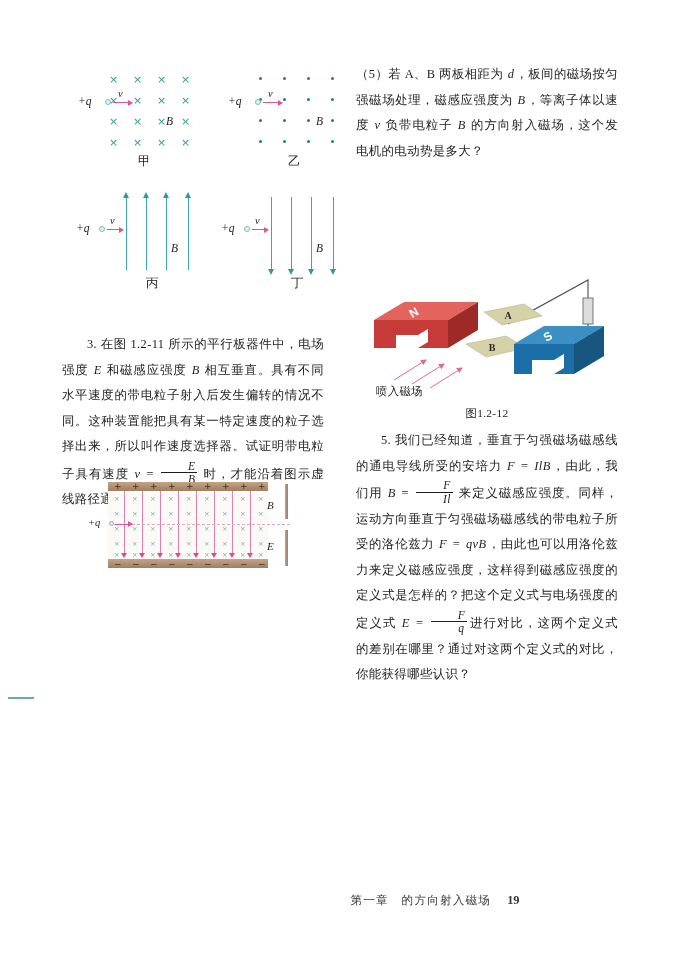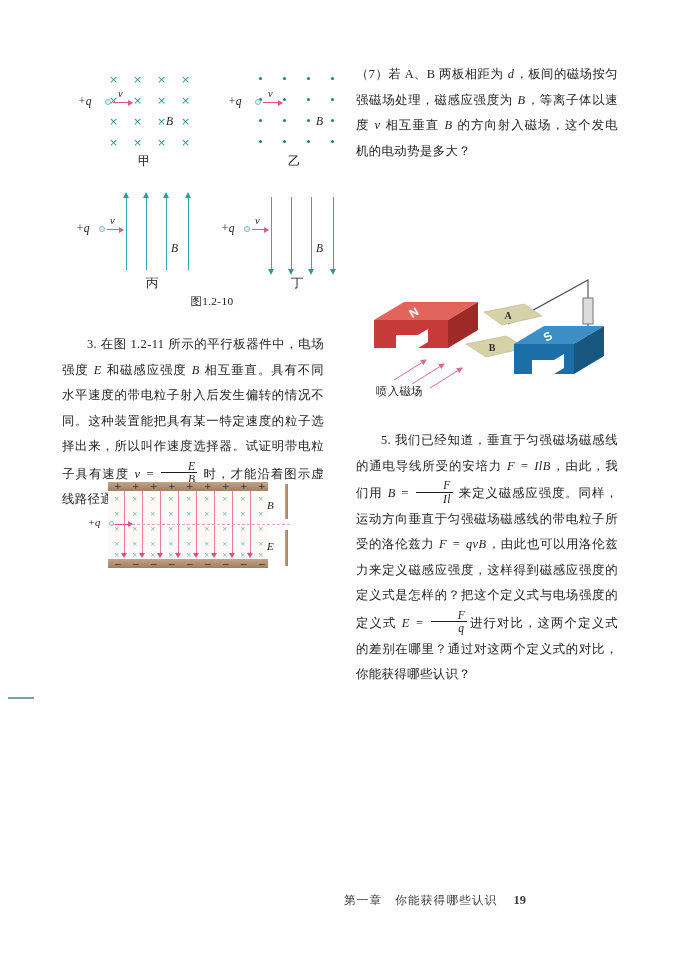--- a/index.html
+++ b/index.html
@@ -196,21 +196,20 @@
       <span class="bline bdown" style="left:108px;top:5px;height:73px;"></span>
 
       <span class="qlabel" style="left:-4px;top:30px;">+q</span>
       <span class="qdot" style="left:19px;top:34px;"></span>
       <span class="vlabel" style="left:30px;top:23px;">v</span>
       <span class="varrow" style="left:27px;top:37px;width:16px;"></span>
       <span class="blabel" style="left:91px;top:50px;">B</span>
       <span class="cnlabel" style="left:66px;top:83px;">丁</span>
     </div>
 
-    <p class="caption" style="position:absolute;left:0;top:232px;width:300px;">图1.2-10</p>
   </div>
 
   <div class="col col-left" style="top:332px;">
     <p class="para indent">
       <span>3. 在图 1.2-11 所示的平行板器件中，电场强度 </span><span class="mi">E</span><span> 和磁感应强度 </span><span class="mi">B</span><span> 相互垂直。具有不同水平速度的带电粒子射入后发生偏转的情况不同。这种装置能把具有某一特定速度的粒子选择出来，所以叫作速度选择器。试证明带电粒子具有速度 </span><span class="mi">v</span> <span class="mu">=</span> <span class="frac"><span class="num">E</span><span class="den">B</span></span><span> 时，才能沿着图示虚线路径通过这个速度选择器。</span>
     </p>
   </div>
 
   <div id="fig1211">
     <div class="vs-body"></div>
@@ -307,21 +306,21 @@
     <span class="vs-slit" style="left:185px;top:48px;height:36px;"></span>
 
     <span class="vs-lbl" style="left:167px;top:17px;">B</span>
     <span class="vs-lbl" style="left:167px;top:58px;">E</span>
   </div>
 
 
 
   <div class="col col-right" style="top:62px;">
     <p class="para indent" style="text-indent:0;">
-      <span>（7）若 A、B 两板相距为 </span><span class="mi">d</span><span>，板间的磁场按匀强磁场处理，磁感应强度为 </span><span class="mi">B</span><span>，等离子体以速度 </span><span class="mi">v</span><span> 相互垂直 </span><span class="mi">B</span><span> 的方向射入磁场，这个发电机的电动势是多大？</span>
+      <span>（5）若 A、B 两板相距为 </span><span class="mi">d</span><span>，板间的磁场按匀强磁场处理，磁感应强度为 </span><span class="mi">B</span><span>，等离子体以速度 </span><span class="mi">v</span><span> 负带电粒子 </span><span class="mi">B</span><span> 的方向射入磁场，这个发电机的电动势是多大？</span>
     </p>
   </div>
 
   <div id="fig1212">
     <svg width="272" height="138" viewBox="0 0 272 138">
 
       <polyline points="152,62 232,18 232,36" fill="none" stroke="#4a4a4a" stroke-width="1.1"></polyline>
       <rect x="227" y="36" width="10" height="26" fill="#dcdcdc" stroke="#6a6a6a" stroke-width="0.9"></rect>
       <polyline points="232,62 232,78 168,98" fill="none" stroke="#4a4a4a" stroke-width="1.1"></polyline>
 
@@ -359,28 +358,29 @@
           <path d="M0,0 L6,3 L0,6 Z" fill="#e06a96"></path>
         </marker>
       </defs>
       <line x1="38" y1="118" x2="70" y2="98" stroke="#e06a96" stroke-width="1" marker-end="url(#pkhead)"></line>
       <line x1="56" y1="122" x2="88" y2="102" stroke="#e06a96" stroke-width="1" marker-end="url(#pkhead)"></line>
       <line x1="74" y1="126" x2="106" y2="106" stroke="#e06a96" stroke-width="1" marker-end="url(#pkhead)"></line>
     </svg>
     <span class="plasma-lbl" style="left:20px;top:122px;">喷入磁场</span>
   </div>
 
+  <p class="caption" style="position:absolute;left:356px;top:406px;width:262px;">图1.2-12</p>
 
   <div class="col col-right" style="top:428px;">
     <p class="para indent">
       <span>5. 我们已经知道，垂直于匀强磁场磁感线的通电导线所受的安培力 </span><span class="mi">F</span> <span class="mu">=</span> <span class="mi">IlB</span><span>，由此，我们用 </span><span class="mi">B</span> <span class="mu">=</span> <span class="frac"><span class="num">F</span><span class="den">Il</span></span><span> 来定义磁感应强度。同样，运动方向垂直于匀强磁场磁感线的带电粒子所受的洛伦兹力 </span><span class="mi">F</span> <span class="mu">=</span> <span class="mi">qvB</span><span>，由此也可以用洛伦兹力来定义磁感应强度，这样得到磁感应强度的定义式是怎样的？把这个定义式与电场强度的定义式 </span><span class="mi">E</span> <span class="mu">=</span> <span class="frac"><span class="num">F</span><span class="den">q</span></span><span>进行对比，这两个定义式的差别在哪里？通过对这两个定义式的对比，你能获得哪些认识？</span>
     </p>
   </div>
 
   <div class="margin-mark"></div>
 
   <div class="footer">
     <span class="inner">
-      <span class="chap">第一章　你能获得哪些认识</span><span class="pnum">19</span>
+      <span class="chap">第一章　的方向射入磁场</span><span class="pnum">19</span>
     </span>
   </div>
 
 </div>
 
 </body></html>

